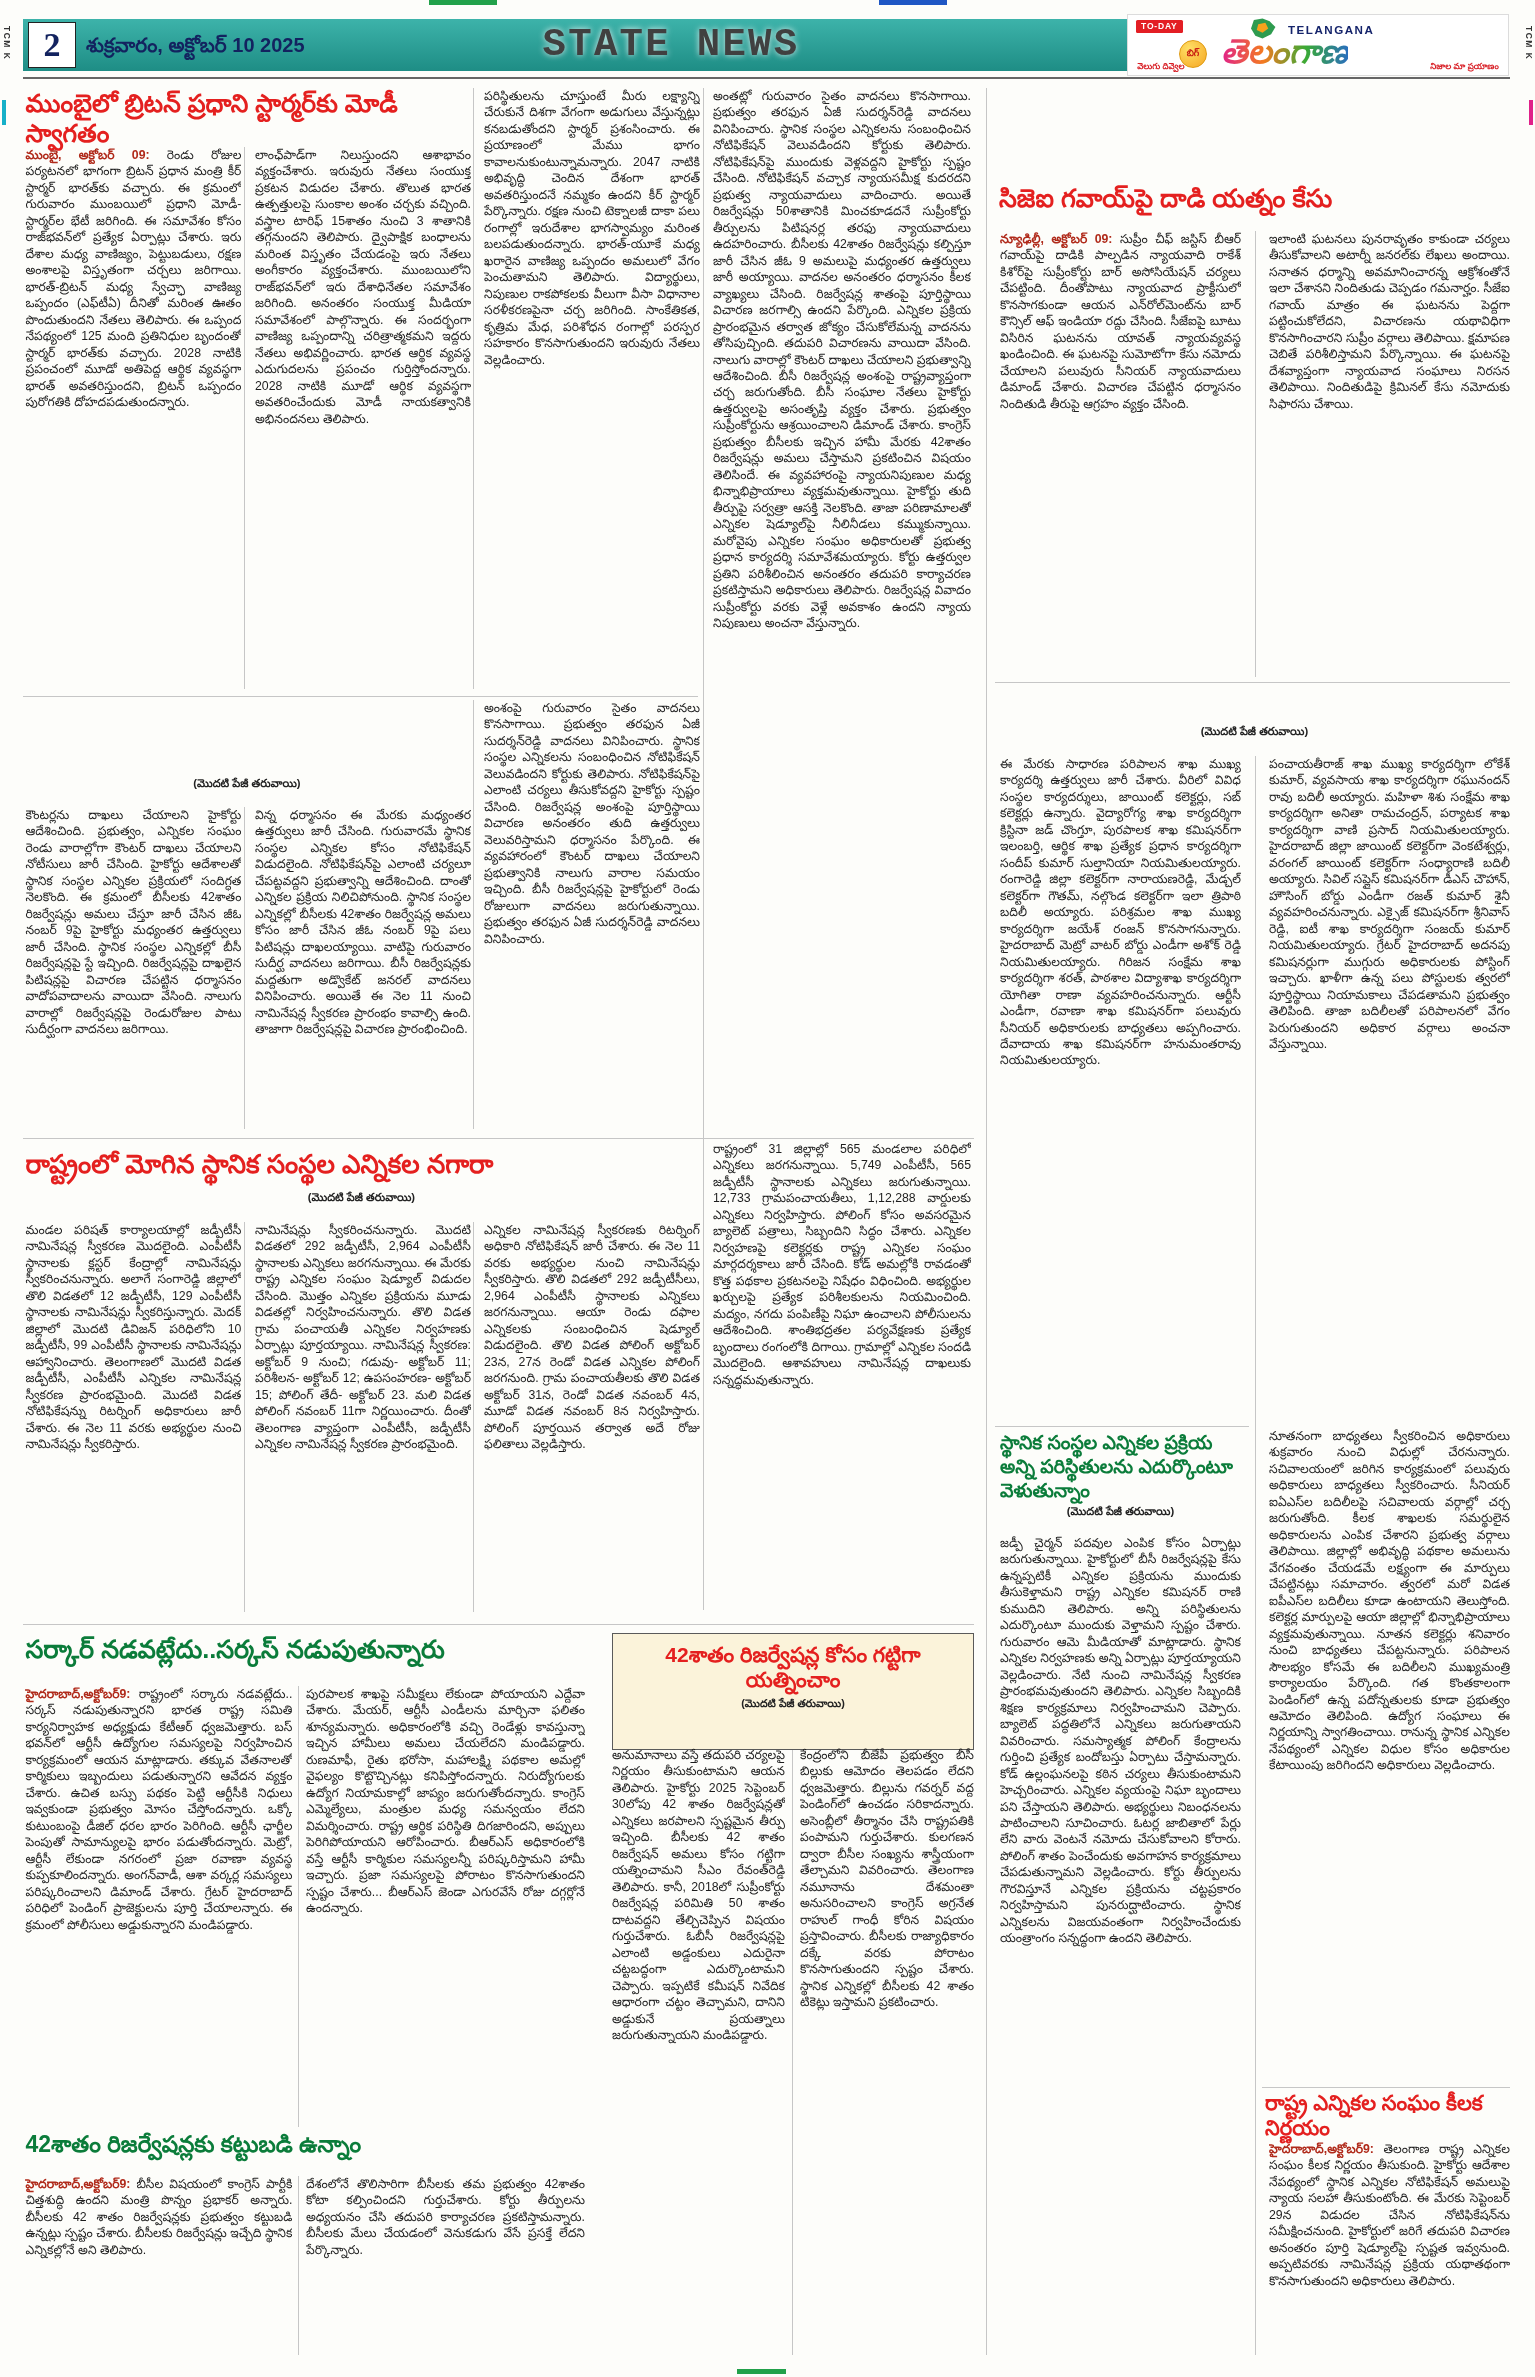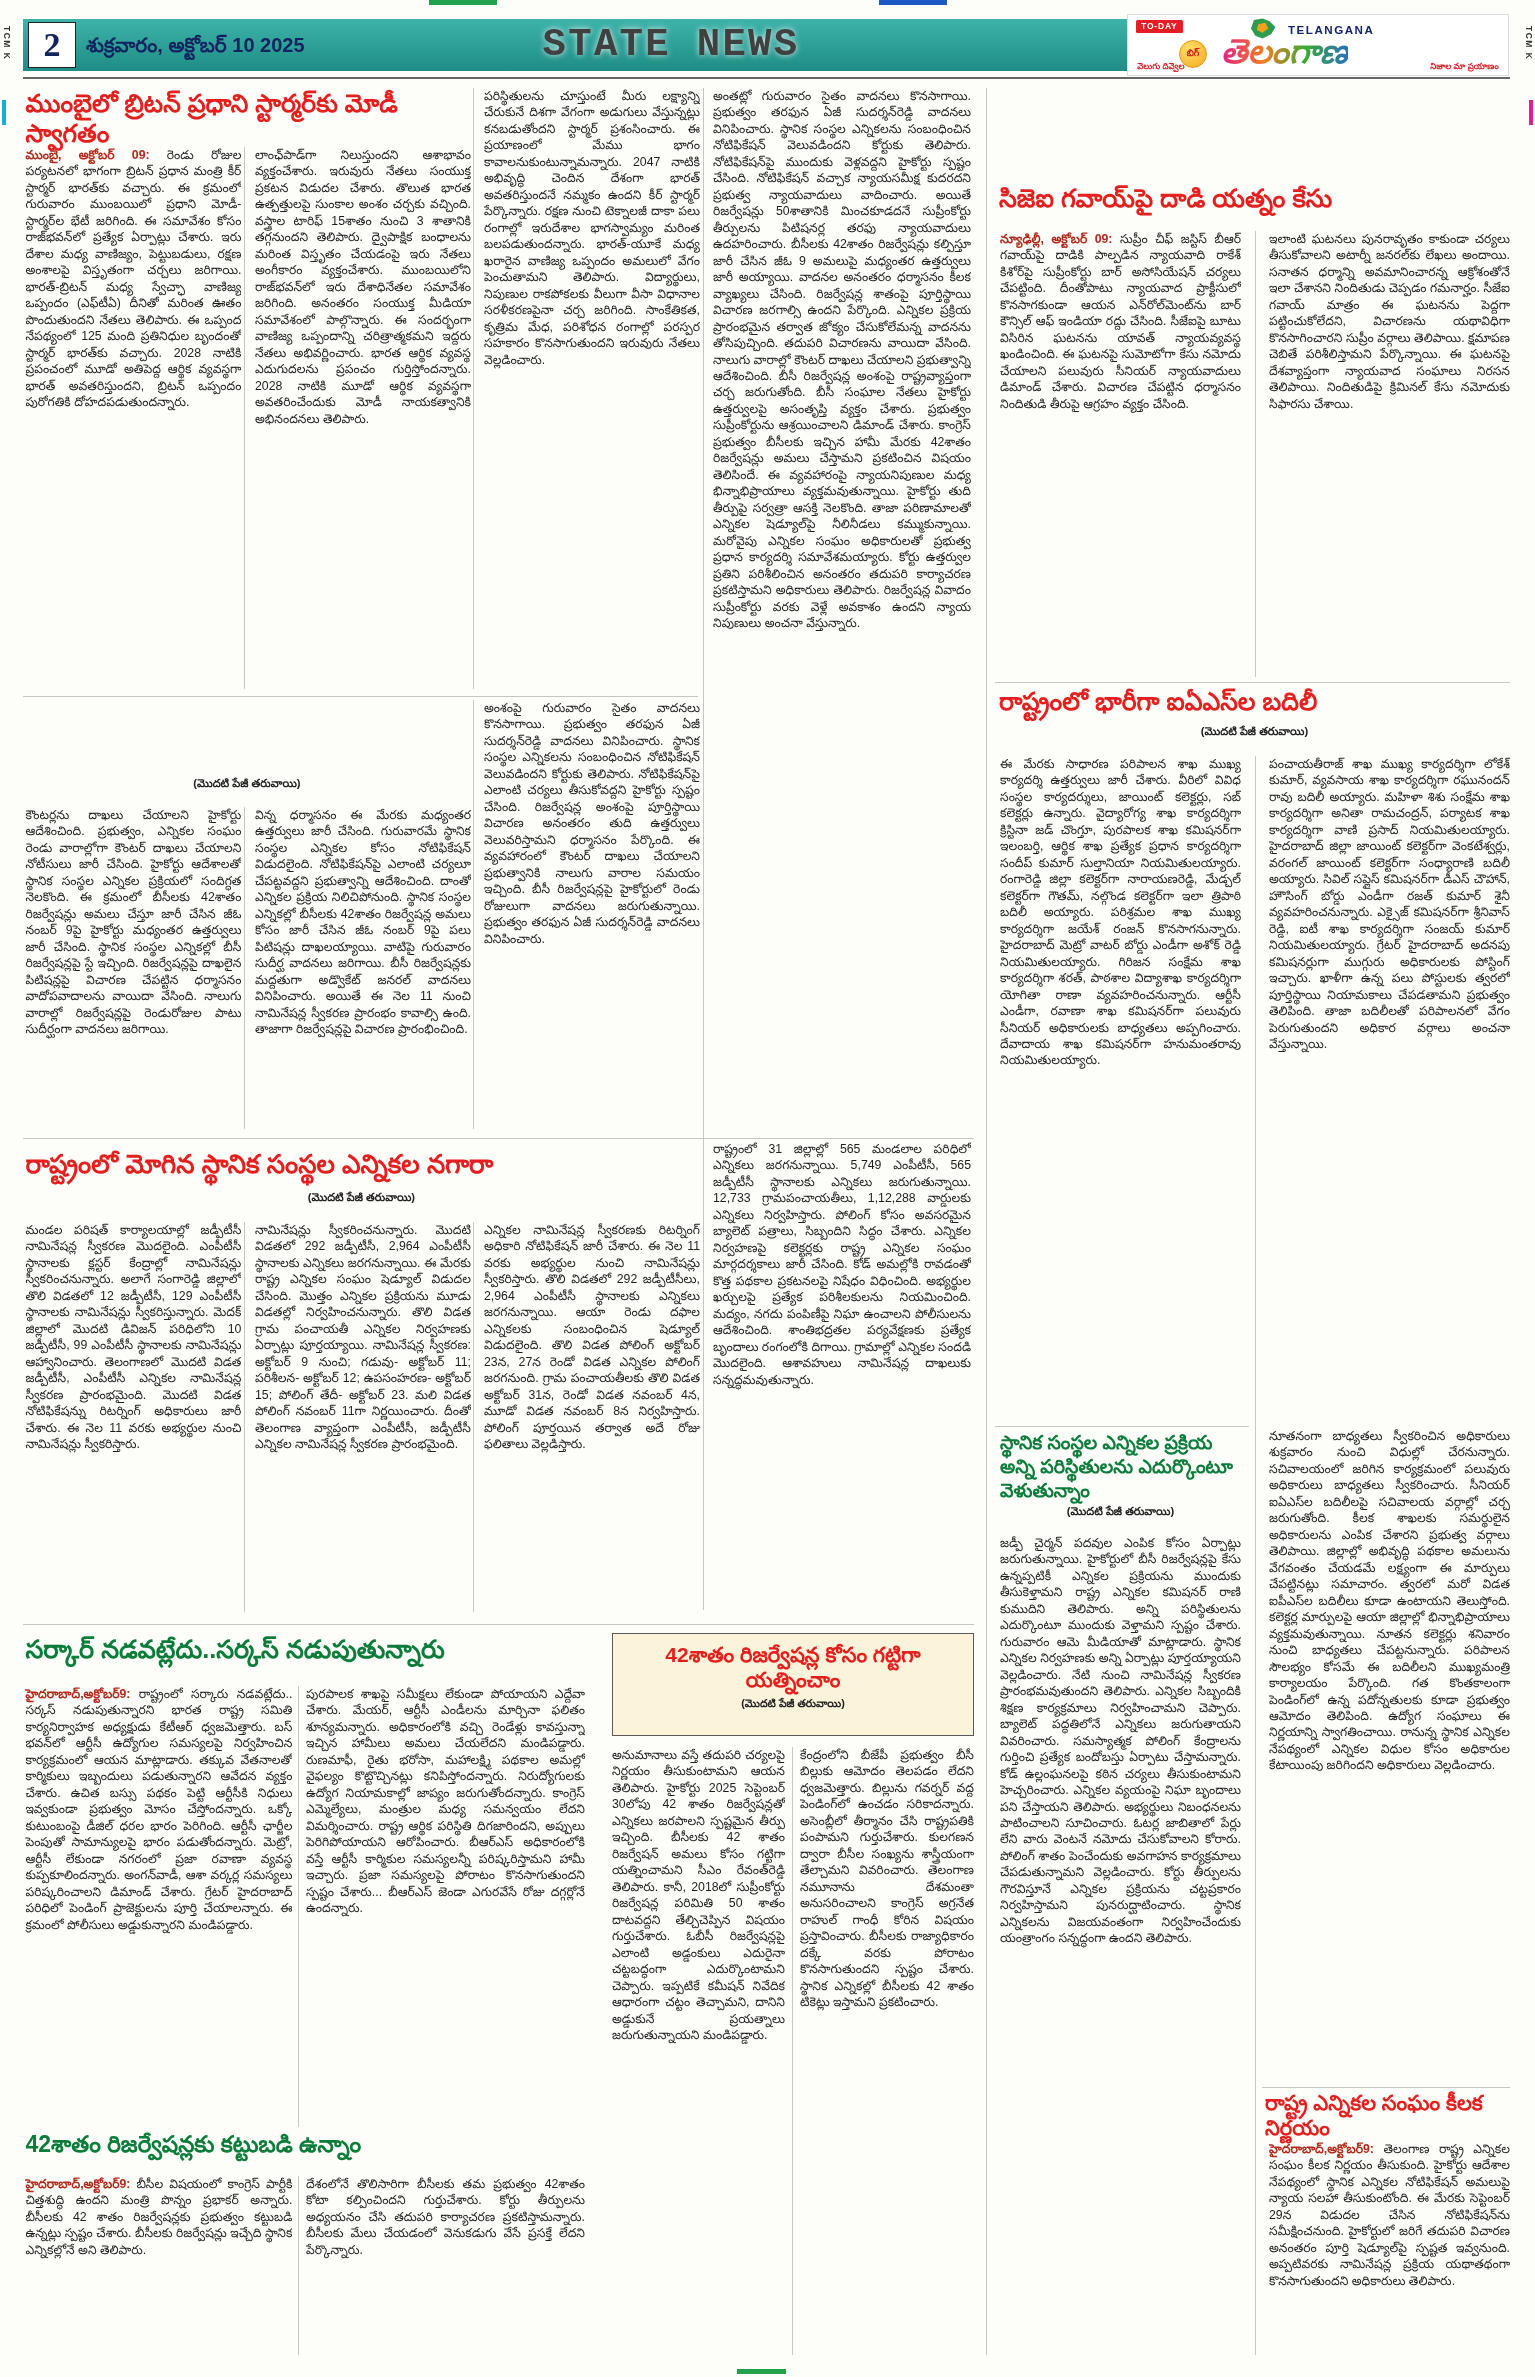--- a/index.html
+++ b/index.html
@@ -36,21 +36,21 @@
     .logo-script{background:linear-gradient(90deg,#e0218a,#f47b20,#3aaa35,#2a6fbd);
       -webkit-background-clip:text;-webkit-text-fill-color:transparent}
   }
   .logo-badge{position:absolute;left:51px;top:25px;width:28px;height:28px;border-radius:50%;
         background:radial-gradient(circle at 35% 30%,#ffe066,#f5a623);border:0.8px solid #df9b12;
         display:flex;align-items:center;justify-content:center;font-size:9.3px;font-weight:bold;color:#c81d11}
   .tagline{position:absolute;bottom:2.3px;font-size:8.5px;font-weight:bold;color:#d81f26}
   .edge{position:absolute;writing-mode:vertical-rl;font-size:8.5px;font-weight:bold;color:#333;letter-spacing:1.5px}
   .colorbar{position:absolute;height:4.6px}
   .tick{position:absolute;width:3.9px}
-  .a5-box{position:absolute;left:612px;top:1633px;width:362px;height:103px;border:1.5px solid #5a5a5a;
+  .a5-box{position:absolute;left:612px;top:1633px;width:362px;height:117px;border:1.5px solid #5a5a5a;
         background:#fbf3da;padding:7.7px 10.8px 4.6px}
   .a5-box .hl{font-weight:800;line-height:1.2;color:#e4201f;text-align:center;font-size:21px}
   .a5-box .nt{font-weight:bold;font-size:10.8px;color:#222;text-align:center;margin-top:4.6px}
 </style>
 </head>
 <body>
 
 <div class="page">
 
   <div class="colorbar" style="left:429px;top:0;width:68px;background:#22a14b"></div>
@@ -144,21 +144,20 @@
   <div class="col" style="left:612px;top:1747px;width:173px;height:608px">అనుమానాలు వస్తే తదుపరి చర్యలపై నిర్ణయం తీసుకుంటామని ఆయన తెలిపారు. హైకోర్టు 2025 సెప్టెంబర్ 30లోపు 42 శాతం రిజర్వేషన్లతో ఎన్నికలు జరపాలని స్పష్టమైన తీర్పు ఇచ్చింది. బీసీలకు 42 శాతం రిజర్వేషన్ అమలు కోసం గట్టిగా యత్నించామని సీఎం రేవంత్‌రెడ్డి తెలిపారు. కానీ, 2018లో సుప్రీంకోర్టు రిజర్వేషన్ల పరిమితి 50 శాతం దాటవద్దని తేల్చిచెప్పిన విషయం గుర్తుచేశారు. ఓబీసీ రిజర్వేషన్లపై ఎలాంటి అడ్డంకులు ఎదురైనా చట్టబద్ధంగా ఎదుర్కొంటామని చెప్పారు. ఇప్పటికే కమీషన్ నివేదిక ఆధారంగా చట్టం తెచ్చామని, దానిని అడ్డుకునే ప్రయత్నాలు జరుగుతున్నాయని మండిపడ్డారు.</div>
   <div class="col" style="left:800px;top:1747px;width:174px;height:608px">కేంద్రంలోని బీజేపీ ప్రభుత్వం బీసీ బిల్లుకు ఆమోదం తెలపడం లేదని ధ్వజమెత్తారు. బిల్లును గవర్నర్ వద్ద పెండింగ్‌లో ఉంచడం సరికాదన్నారు. అసెంబ్లీలో తీర్మానం చేసి రాష్ట్రపతికి పంపామని గుర్తుచేశారు. కులగణన ద్వారా బీసీల సంఖ్యను శాస్త్రీయంగా తేల్చామని వివరించారు. తెలంగాణ నమూనాను దేశమంతా అనుసరించాలని కాంగ్రెస్ అగ్రనేత రాహుల్ గాంధీ కోరిన విషయం ప్రస్తావించారు. బీసీలకు రాజ్యాధికారం దక్కే వరకు పోరాటం కొనసాగుతుందని స్పష్టం చేశారు. స్థానిక ఎన్నికల్లో బీసీలకు 42 శాతం టికెట్లు ఇస్తామని ప్రకటించారు.</div>
 
   <div class="headline red center" style="left:999px;top:184px;width:511px;font-size:25.4px">సిజెఐ గవాయ్‌పై దాడి యత్నం కేసు</div>
   <div class="col" style="left:1000px;top:231px;width:241px;height:446px">
     <span class="dateline">న్యూఢిల్లీ, అక్టోబర్ 09:</span>
     <span>సుప్రీం చీఫ్ జస్టిస్ బీఆర్ గవాయ్‌పై దాడికి పాల్పడిన న్యాయవాది రాకేశ్ కిశోర్‌పై సుప్రీంకోర్టు బార్ అసోసియేషన్ చర్యలు చేపట్టింది. దీంతోపాటు న్యాయవాద ప్రాక్టీసులో కొనసాగకుండా ఆయన ఎన్‌రోల్‌మెంట్‌ను బార్ కౌన్సిల్ ఆఫ్ ఇండియా రద్దు చేసింది. సీజేఐపై బూటు విసిరిన ఘటనను యావత్ న్యాయవ్యవస్థ ఖండించింది. ఈ ఘటనపై సుమోటోగా కేసు నమోదు చేయాలని పలువురు సీనియర్ న్యాయవాదులు డిమాండ్ చేశారు. విచారణ చేపట్టిన ధర్మాసనం నిందితుడి తీరుపై ఆగ్రహం వ్యక్తం చేసింది.</span>
   </div>
   <div class="col" style="left:1269px;top:231px;width:241px;height:446px">ఇలాంటి ఘటనలు పునరావృతం కాకుండా చర్యలు తీసుకోవాలని అటార్నీ జనరల్‌కు లేఖలు అందాయి. సనాతన ధర్మాన్ని అవమానించారన్న ఆక్రోశంతోనే ఇలా చేశానని నిందితుడు చెప్పడం గమనార్హం. సీజేఐ గవాయ్ మాత్రం ఈ ఘటనను పెద్దగా పట్టించుకోలేదని, విచారణను యథావిధిగా కొనసాగించారని సుప్రీం వర్గాలు తెలిపాయి. క్షమాపణ చెబితే పరిశీలిస్తామని పేర్కొన్నాయి. ఈ ఘటనపై దేశవ్యాప్తంగా న్యాయవాద సంఘాలు నిరసన తెలిపాయి. నిందితుడిపై క్రిమినల్ కేసు నమోదుకు సిఫారసు చేశాయి.</div>
 
-  <div class="headline red center" style="left:999px;top:687px;width:511px;font-size:25px">రాష్ట్రంలో భారీగా ఐఏఎస్‌ల బదిలీ</div>
   <div class="note" style="left:999px;top:725px;width:511px">(మొదటి పేజీ తరువాయి)</div>
   <div class="col" style="left:1000px;top:756px;width:241px;height:665px">ఈ మేరకు సాధారణ పరిపాలన శాఖ ముఖ్య కార్యదర్శి ఉత్తర్వులు జారీ చేశారు. వీరిలో వివిధ సంస్థల కార్యదర్శులు, జాయింట్ కలెక్టర్లు, సబ్ కలెక్టర్లు ఉన్నారు. వైద్యారోగ్య శాఖ కార్యదర్శిగా క్రిస్టినా జడ్ చొంగ్తూ, పురపాలక శాఖ కమిషనర్‌గా ఇలంబర్తి, ఆర్థిక శాఖ ప్రత్యేక ప్రధాన కార్యదర్శిగా సందీప్ కుమార్ సుల్తానియా నియమితులయ్యారు. రంగారెడ్డి జిల్లా కలెక్టర్‌గా నారాయణరెడ్డి, మేడ్చల్ కలెక్టర్‌గా గౌతమ్, నల్గొండ కలెక్టర్‌గా ఇలా త్రిపాఠి బదిలీ అయ్యారు. పరిశ్రమల శాఖ ముఖ్య కార్యదర్శిగా జయేశ్ రంజన్ కొనసాగనున్నారు. హైదరాబాద్ మెట్రో వాటర్ బోర్డు ఎండీగా అశోక్ రెడ్డి నియమితులయ్యారు. గిరిజన సంక్షేమ శాఖ కార్యదర్శిగా శరత్, పాఠశాల విద్యాశాఖ కార్యదర్శిగా యోగితా రాణా వ్యవహరించనున్నారు. ఆర్టీసీ ఎండీగా, రవాణా శాఖ కమిషనర్‌గా పలువురు సీనియర్ అధికారులకు బాధ్యతలు అప్పగించారు. దేవాదాయ శాఖ కమిషనర్‌గా హనుమంతరావు నియమితులయ్యారు.</div>
   <div class="col" style="left:1269px;top:756px;width:241px;height:665px">పంచాయతీరాజ్ శాఖ ముఖ్య కార్యదర్శిగా లోకేశ్ కుమార్, వ్యవసాయ శాఖ కార్యదర్శిగా రఘునందన్ రావు బదిలీ అయ్యారు. మహిళా శిశు సంక్షేమ శాఖ కార్యదర్శిగా అనితా రామచంద్రన్, పర్యాటక శాఖ కార్యదర్శిగా వాణి ప్రసాద్ నియమితులయ్యారు. హైదరాబాద్ జిల్లా జాయింట్ కలెక్టర్‌గా వెంకటేశ్వర్లు, వరంగల్ జాయింట్ కలెక్టర్‌గా సంధ్యారాణి బదిలీ అయ్యారు. సివిల్ సప్లైస్ కమిషనర్‌గా డీఎస్ చౌహాన్, హౌసింగ్ బోర్డు ఎండీగా రజత్ కుమార్ శైనీ వ్యవహరించనున్నారు. ఎక్సైజ్ కమిషనర్‌గా శ్రీనివాస్ రెడ్డి, ఐటీ శాఖ కార్యదర్శిగా సంజయ్ కుమార్ నియమితులయ్యారు. గ్రేటర్ హైదరాబాద్ అదనపు కమిషనర్లుగా ముగ్గురు అధికారులకు పోస్టింగ్ ఇచ్చారు. ఖాళీగా ఉన్న పలు పోస్టులకు త్వరలో పూర్తిస్థాయి నియామకాలు చేపడతామని ప్రభుత్వం తెలిపింది. తాజా బదిలీలతో పరిపాలనలో వేగం పెరుగుతుందని అధికార వర్గాలు అంచనా వేస్తున్నాయి.</div>
   <div class="col" style="left:1269px;top:1428px;width:241px;height:654px">నూతనంగా బాధ్యతలు స్వీకరించిన అధికారులు శుక్రవారం నుంచి విధుల్లో చేరనున్నారు. సచివాలయంలో జరిగిన కార్యక్రమంలో పలువురు అధికారులు బాధ్యతలు స్వీకరించారు. సీనియర్ ఐఏఎస్‌ల బదిలీలపై సచివాలయ వర్గాల్లో చర్చ జరుగుతోంది. కీలక శాఖలకు సమర్థులైన అధికారులను ఎంపిక చేశారని ప్రభుత్వ వర్గాలు తెలిపాయి. జిల్లాల్లో అభివృద్ధి పథకాల అమలును వేగవంతం చేయడమే లక్ష్యంగా ఈ మార్పులు చేపట్టినట్లు సమాచారం. త్వరలో మరో విడత ఐపీఎస్‌ల బదిలీలు కూడా ఉంటాయని తెలుస్తోంది. కలెక్టర్ల మార్పులపై ఆయా జిల్లాల్లో భిన్నాభిప్రాయాలు వ్యక్తమవుతున్నాయి. నూతన కలెక్టర్లు శనివారం నుంచి బాధ్యతలు చేపట్టనున్నారు. పరిపాలన సౌలభ్యం కోసమే ఈ బదిలీలని ముఖ్యమంత్రి కార్యాలయం పేర్కొంది. గత కొంతకాలంగా పెండింగ్‌లో ఉన్న పదోన్నతులకు కూడా ప్రభుత్వం ఆమోదం తెలిపింది. ఉద్యోగ సంఘాలు ఈ నిర్ణయాన్ని స్వాగతించాయి. రానున్న స్థానిక ఎన్నికల నేపథ్యంలో ఎన్నికల విధుల కోసం అధికారుల కేటాయింపు జరిగిందని అధికారులు వెల్లడించారు.</div>
 
   <div class="headline green center" style="left:1000px;top:1431px;width:241px;font-size:19px;line-height:1.25">స్థానిక సంస్థల ఎన్నికల ప్రక్రియ అన్ని పరిస్థితులను ఎదుర్కొంటూ వెళుతున్నాం</div>
   <div class="note" style="left:1000px;top:1505px;width:241px">(మొదటి పేజీ తరువాయి)</div>
   <div class="col" style="left:1000px;top:1535px;width:241px;height:821px">జడ్పీ చైర్మన్ పదవుల ఎంపిక కోసం ఏర్పాట్లు జరుగుతున్నాయి. హైకోర్టులో బీసీ రిజర్వేషన్లపై కేసు ఉన్నప్పటికీ ఎన్నికల ప్రక్రియను ముందుకు తీసుకెళ్తామని రాష్ట్ర ఎన్నికల కమిషనర్ రాణి కుముదిని తెలిపారు. అన్ని పరిస్థితులను ఎదుర్కొంటూ ముందుకు వెళ్తామని స్పష్టం చేశారు. గురువారం ఆమె మీడియాతో మాట్లాడారు. స్థానిక ఎన్నికల నిర్వహణకు అన్ని ఏర్పాట్లు పూర్తయ్యాయని వెల్లడించారు. నేటి నుంచి నామినేషన్ల స్వీకరణ ప్రారంభమవుతుందని తెలిపారు. ఎన్నికల సిబ్బందికి శిక్షణ కార్యక్రమాలు నిర్వహించామని చెప్పారు. బ్యాలెట్ పద్ధతిలోనే ఎన్నికలు జరుగుతాయని వివరించారు. సమస్యాత్మక పోలింగ్ కేంద్రాలను గుర్తించి ప్రత్యేక బందోబస్తు ఏర్పాటు చేస్తామన్నారు. కోడ్ ఉల్లంఘనలపై కఠిన చర్యలు తీసుకుంటామని హెచ్చరించారు. ఎన్నికల వ్యయంపై నిఘా బృందాలు పని చేస్తాయని తెలిపారు. అభ్యర్థులు నిబంధనలను పాటించాలని సూచించారు. ఓటర్ల జాబితాలో పేర్లు లేని వారు వెంటనే నమోదు చేసుకోవాలని కోరారు. పోలింగ్ శాతం పెంచేందుకు అవగాహన కార్యక్రమాలు చేపడుతున్నామని వెల్లడించారు. కోర్టు తీర్పులను గౌరవిస్తూనే ఎన్నికల ప్రక్రియను చట్టప్రకారం నిర్వహిస్తామని పునరుద్ఘాటించారు. స్థానిక ఎన్నికలను విజయవంతంగా నిర్వహించేందుకు యంత్రాంగం సన్నద్ధంగా ఉందని తెలిపారు.</div>
 
   <div class="headline red center" style="left:1265px;top:2091px;width:245px;font-size:21px">రాష్ట్ర ఎన్నికల సంఘం కీలక నిర్ణయం</div>

